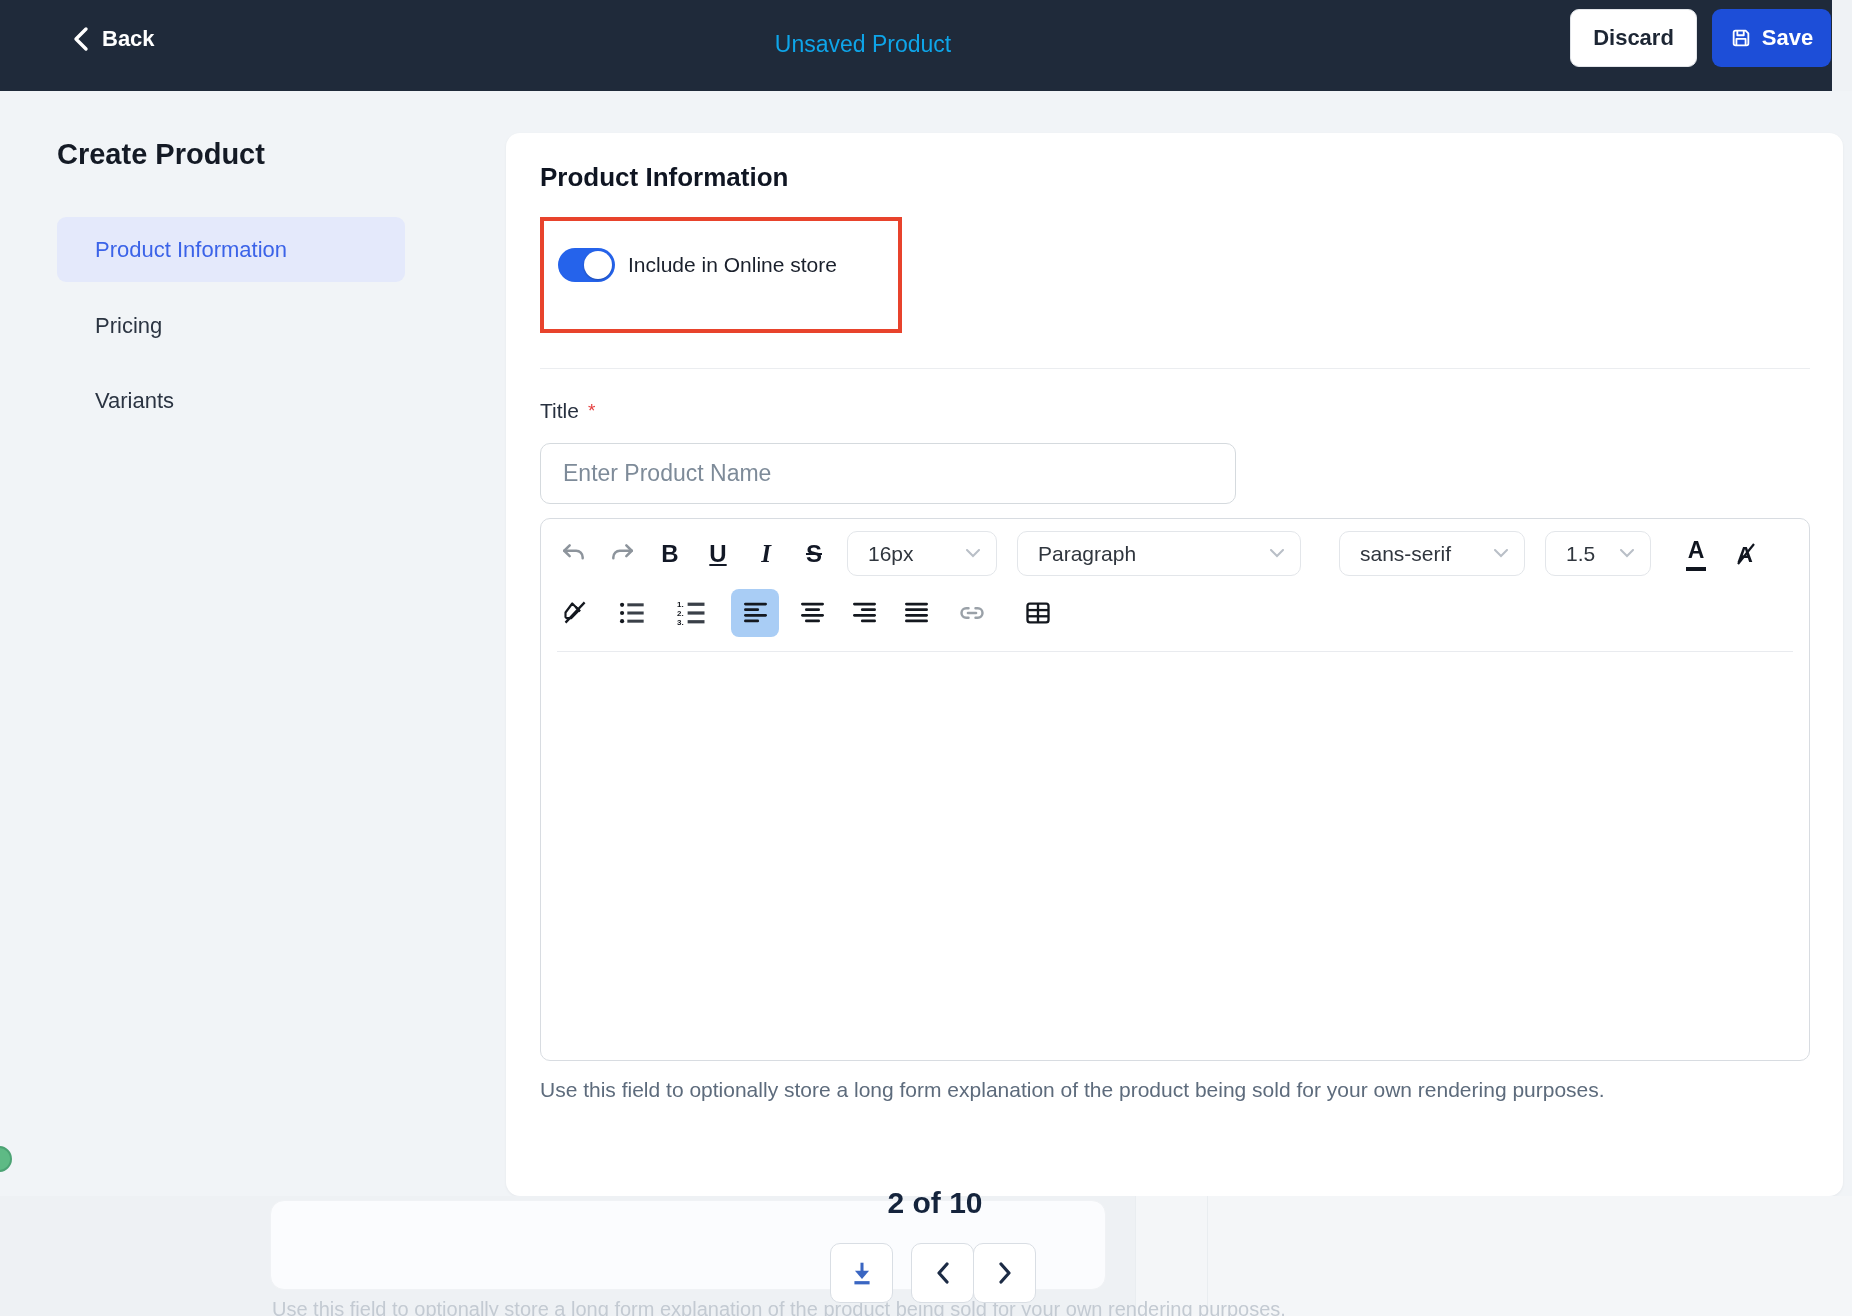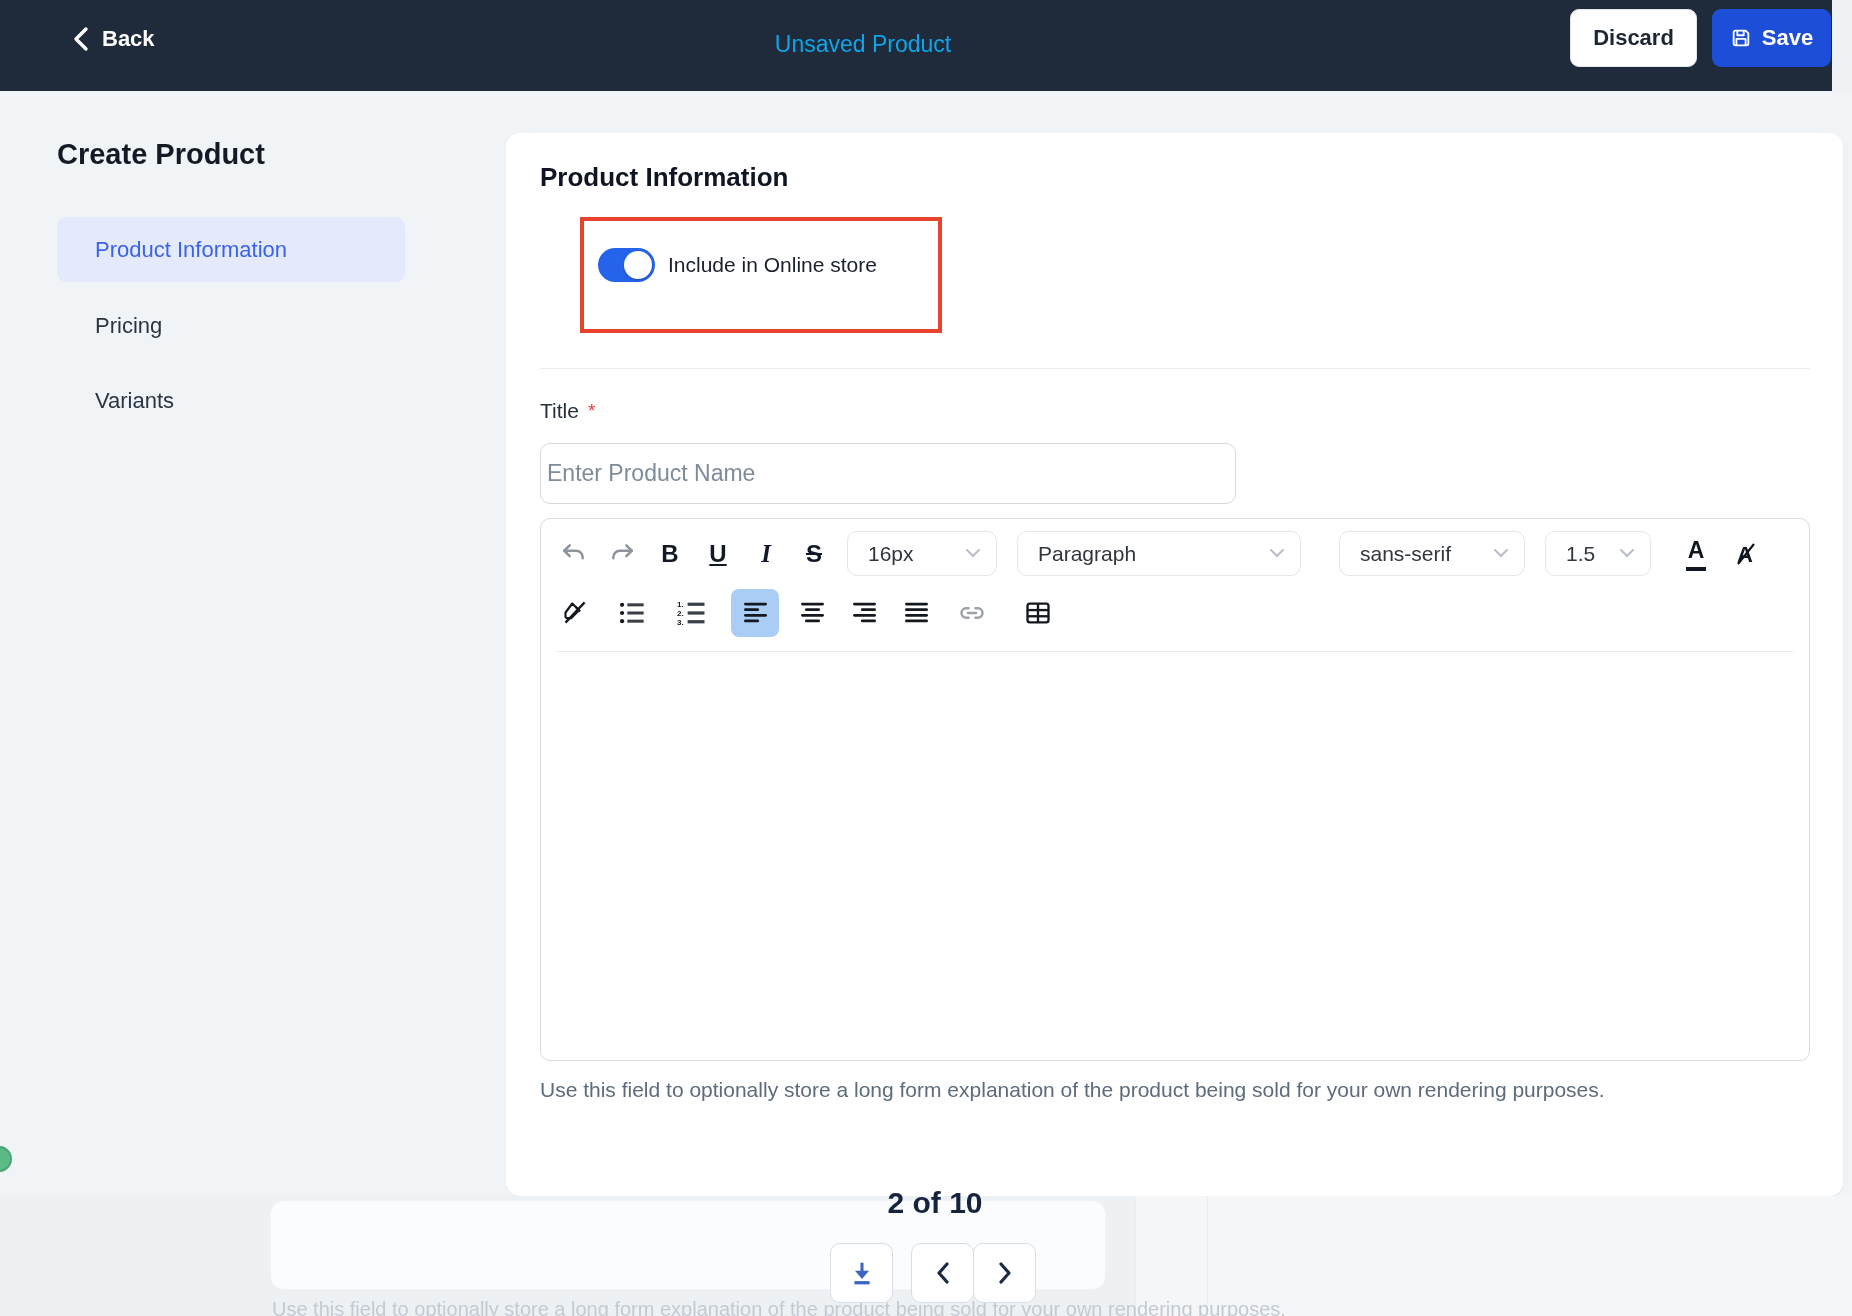--- a/index.html
+++ b/index.html
@@ -32,34 +32,34 @@
   .side-item-2 { top:202px; }
   .side-item-3 { top:277px; }
 
   
   .card { position:absolute; left:506px; top:42px; width:1337px; height:1063px;
           background:#ffffff; border-radius:14px; box-shadow:0 1px 3px rgba(16,24,40,.05);
           padding:29px 33px 0 34px; }
   .section-title { font-size:26px; font-weight:700; color:#0f1522; line-height:1.22; }
 
   .annotation-box { margin-top:23px; width:362px; height:116px; border:4px solid #e8432c;
-                    padding:27px 0 0 14px;margin-left:40px; }
+                    padding:27px 0 0 14px; }
   .toggle-row { display:flex; align-items:center; }
   .toggle { position:relative; width:57px; height:34px; border-radius:17px; background:#2563eb; cursor:pointer; flex:0 0 auto; }
   .toggle .knob { position:absolute; right:3px; top:3px; width:28px; height:28px; border-radius:50%;
                   background:#ffffff; box-shadow:0 1px 2px rgba(0,0,0,.25); }
   .toggle-label { margin-left:13px; font-size:21px; color:#1a202c; }
 
   .hr { margin-top:35px; border:none; border-top:1px solid #ebedf0; height:0; }
 
   .field-label { margin-top:30px; font-size:21px; color:#27303f; display:flex; align-items:flex-start; gap:9px; }
   .req { color:#e53e3e; font-size:19px; line-height:1; padding-top:2px; }
 
   .title-input { margin-top:20px; display:block; width:696px; height:61px; border:1px solid #d5dade;
-                 border-radius:10px; padding:0 6px; font-size:23px; color:#243042; background:#fff;
+                 border-radius:10px; padding:0 22px; font-size:23px; color:#243042; background:#fff;
                  font-family:"Liberation Sans", sans-serif; outline:none; }
   .title-input::placeholder { color:#7e8b99; }
 
   .desc-label { margin-top:44px; font-size:21px; color:#27303f; }
 
   
   .editor { margin-top:14px; width:1270px; height:543px; border:1px solid #d8dce1; border-radius:10px;
             display:flex; flex-direction:column; background:#fff; }
   .tb-row { display:flex; align-items:center; padding:0 16px; }
   .tb-row1 { height:62px; padding-top:8px; }

